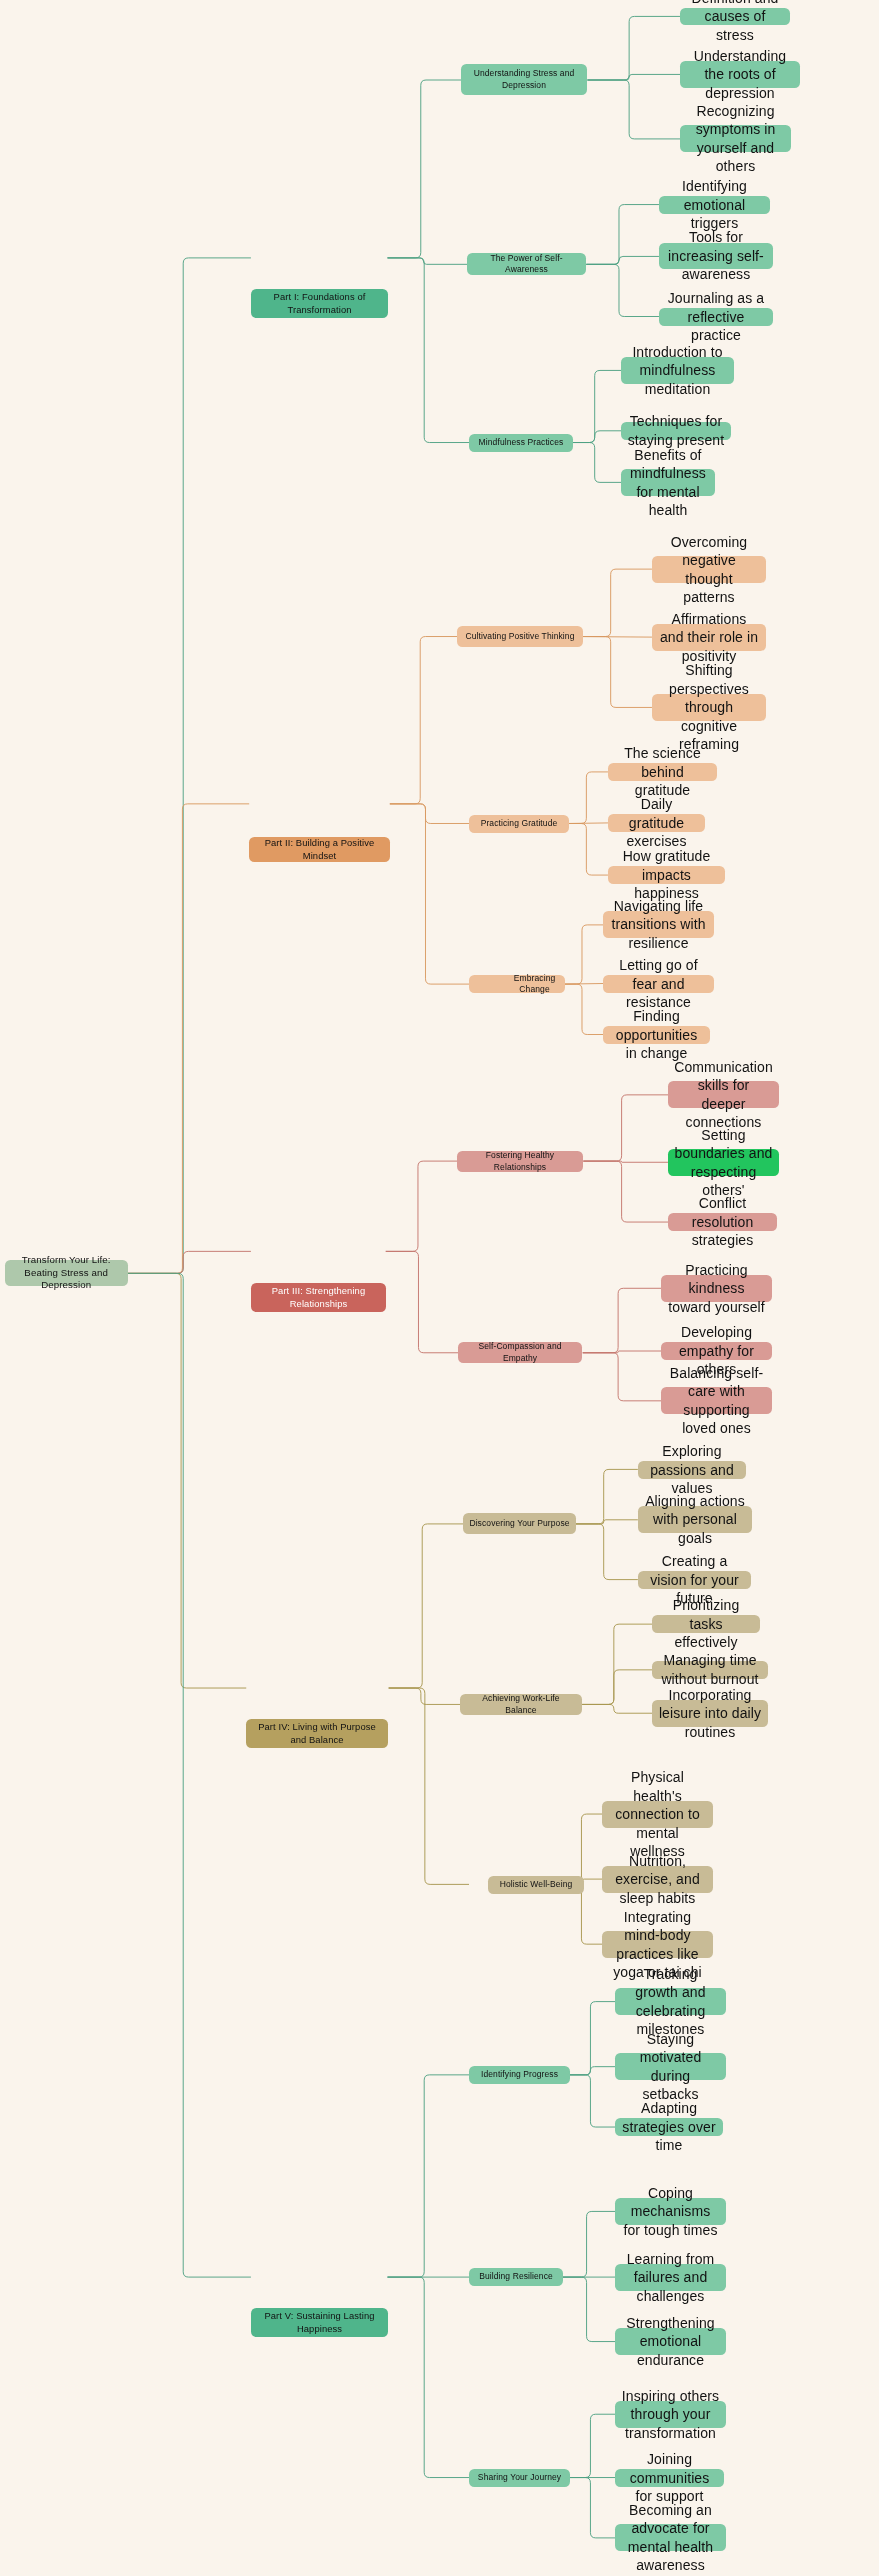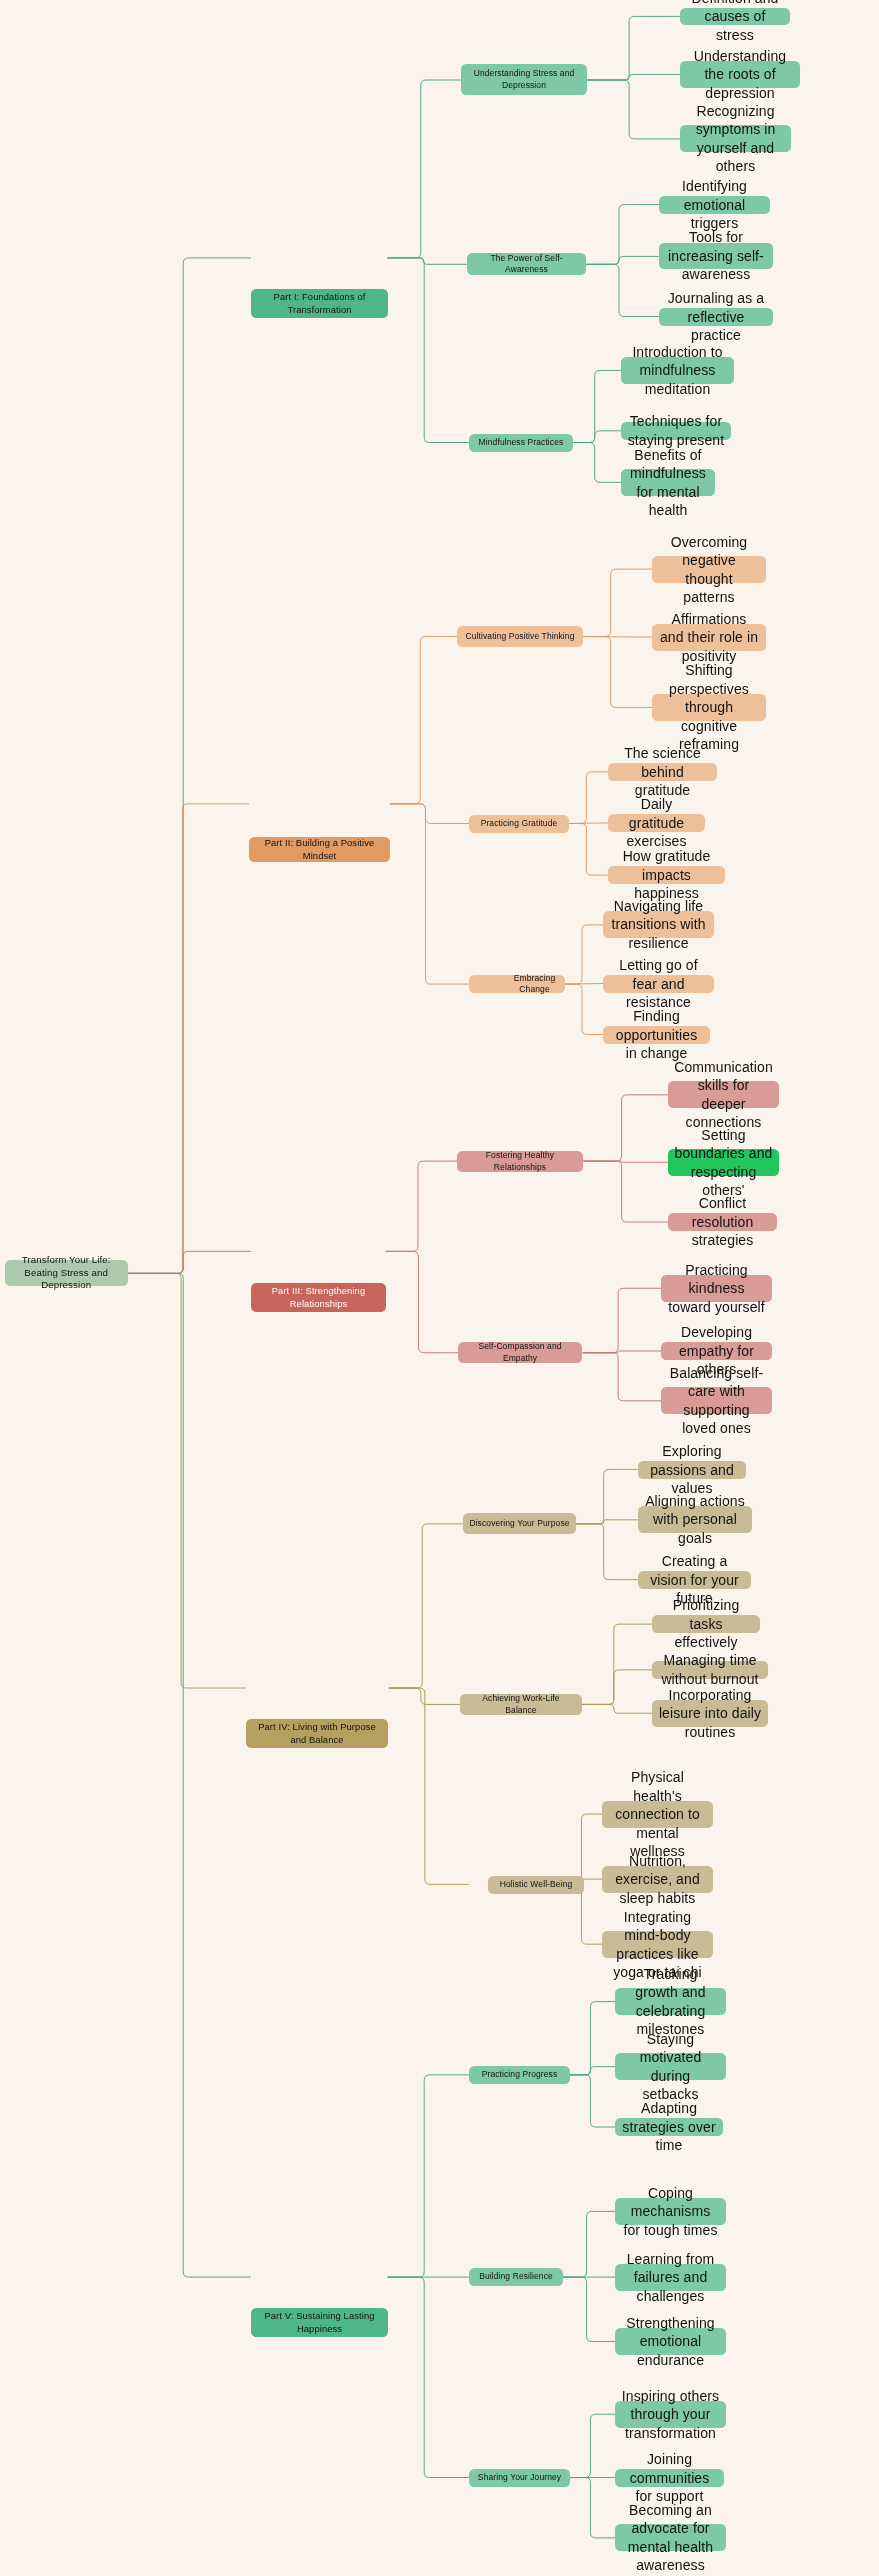--- a/index.html
+++ b/index.html
@@ -252,21 +252,21 @@
       <div class="node lvl-3" style="left: 602px; top: 1866px; width: 111px; height: 27px; background: rgb(200, 187, 150); color: rgb(18, 18, 18);">
         <span>Nutrition, exercise, and sleep habits</span>
       </div>
       <div class="node lvl-3" style="left: 602px; top: 1931px; width: 111px; height: 27px; background: rgb(200, 187, 150); color: rgb(18, 18, 18);">
         <span>Integrating mind-body practices like yoga or tai chi</span>
       </div>
       <div class="node lvl-1" style="left: 251px; top: 2262px; width: 137px; height: 29px; background: rgb(79, 181, 139); color: rgb(18, 18, 18);">
         <span>Part V: Sustaining Lasting Happiness</span>
       </div>
       <div class="node lvl-2" style="left: 469px; top: 2066px; width: 101px; height: 17.6px; background: rgb(126, 201, 165); color: rgb(18, 18, 18);">
-        <span>Practicing Progress</span>
+        <span>Identifying Progress</span>
       </div>
       <div class="node lvl-3" style="left: 615px; top: 1988px; width: 111px; height: 27px; background: rgb(126, 201, 165); color: rgb(18, 18, 18);">
         <span>Tracking growth and celebrating milestones</span>
       </div>
       <div class="node lvl-3" style="left: 615px; top: 2053px; width: 111px; height: 27px; background: rgb(126, 201, 165); color: rgb(18, 18, 18);">
         <span>Staying motivated during setbacks</span>
       </div>
       <div class="node lvl-3" style="left: 615px; top: 2118px; width: 108px; height: 17.6px; background: rgb(126, 201, 165); color: rgb(18, 18, 18);">
         <span>Adapting strategies over time</span>
       </div>

